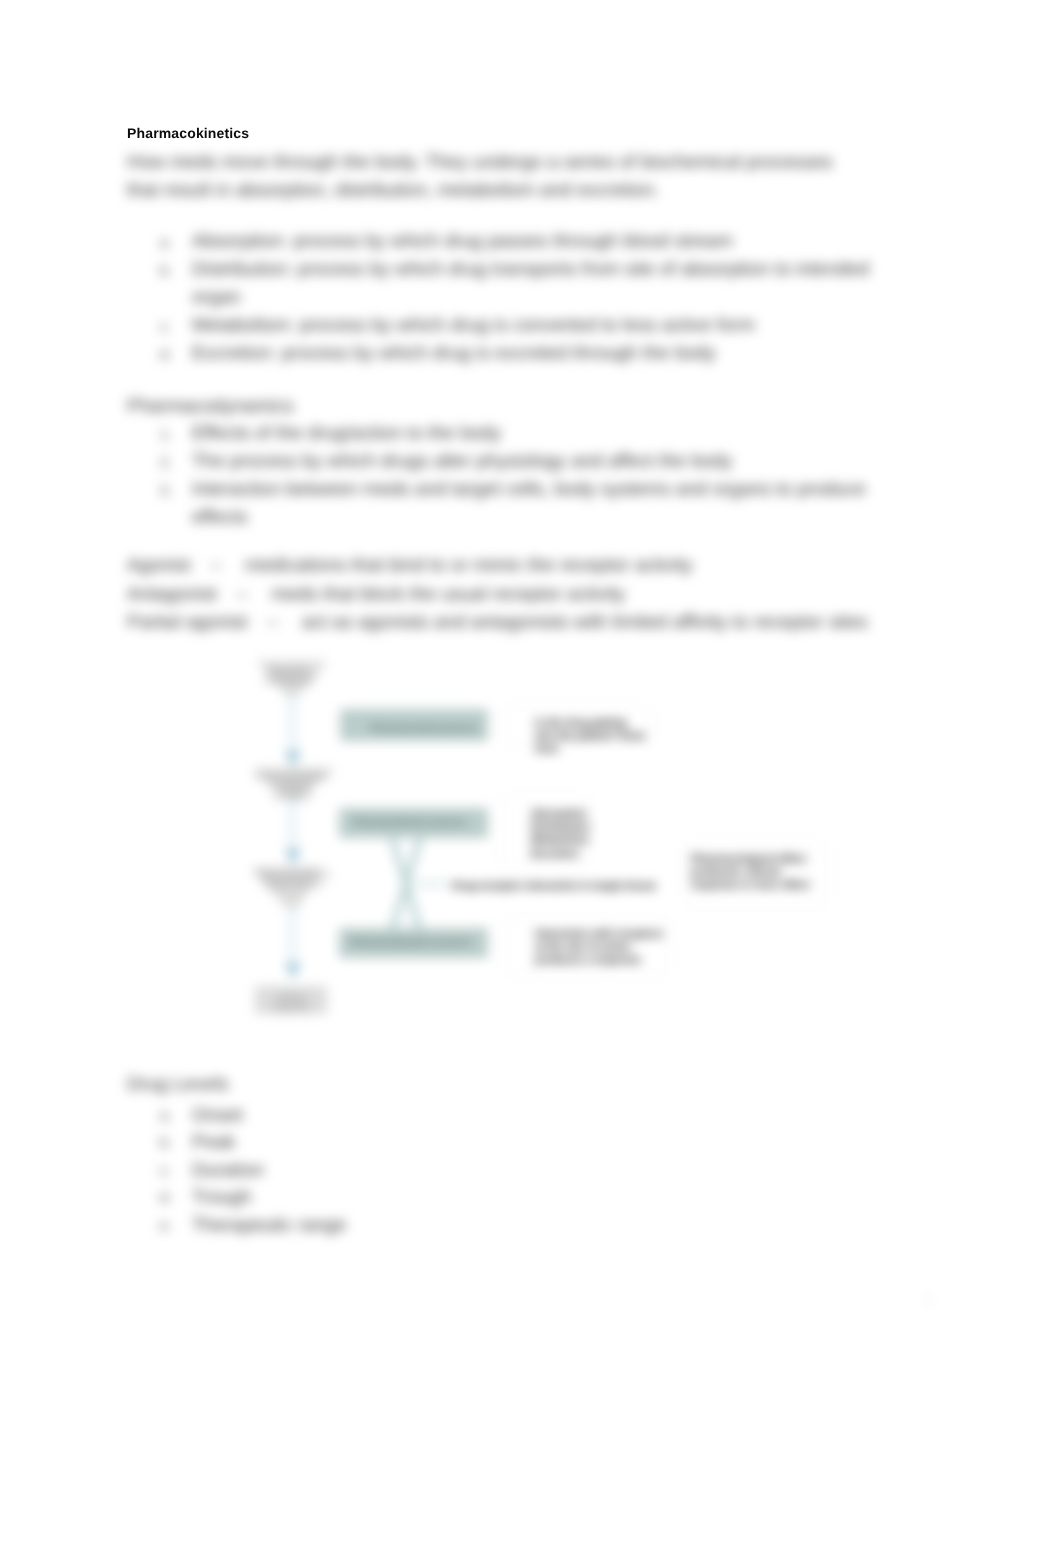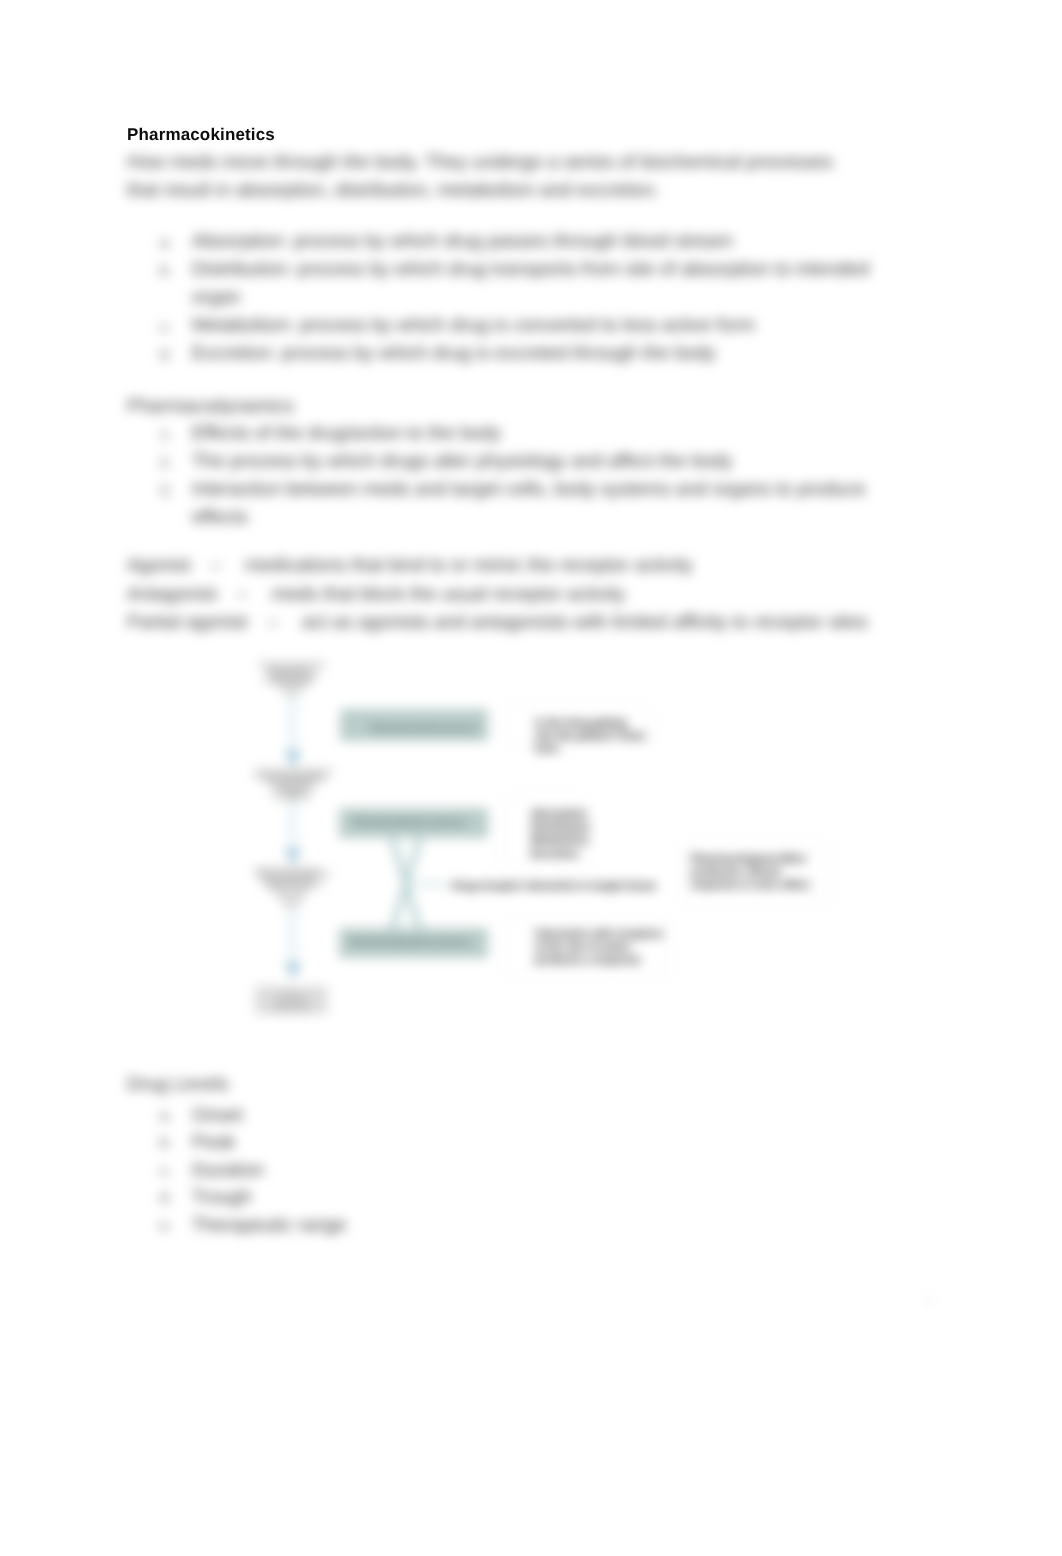--- a/index.html
+++ b/index.html
@@ -9,21 +9,21 @@
     font-family:"Liberation Sans",sans-serif;
     overflow:hidden;position:relative;
     -webkit-font-smoothing:antialiased;
     text-rendering:geometricPrecision;
   }
   .page{position:absolute;left:0;top:0;width:1062px;height:1556px;}
 
   
   .title{
     position:absolute;left:127px;top:125px;transform:translateZ(0);
-    font-size:17px;font-weight:bold;color:#0d0d0d;
+    font-size:14px;font-weight:bold;color:#0d0d0d;
     letter-spacing:0.15px;white-space:nowrap;
   }
 
   
   .soft{filter:blur(6px);}
   .soft2{filter:blur(5.9px);}
 
   .para{
     position:absolute;color:#3a3a3a;
     font-size:19px;line-height:28px;white-space:nowrap;

